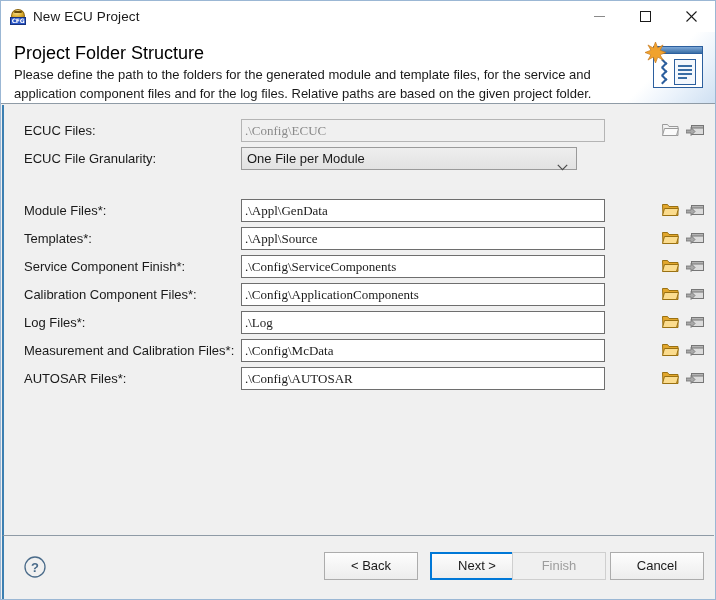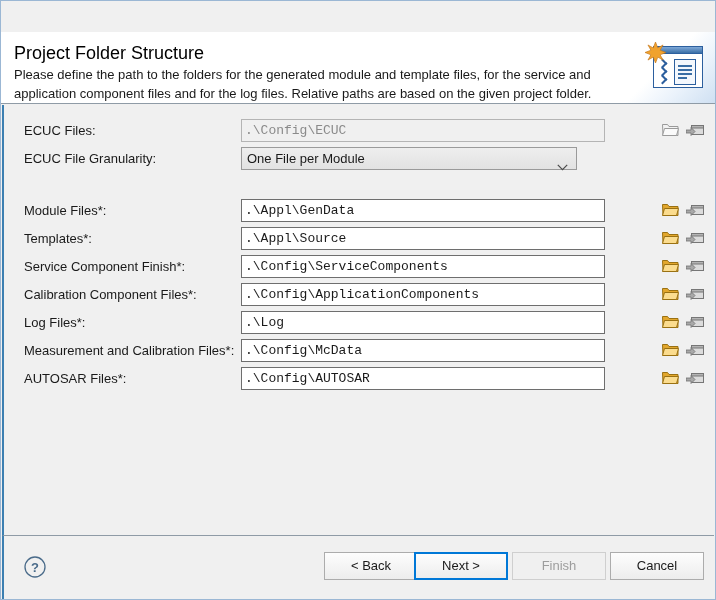--- a/index.html
+++ b/index.html
@@ -147,21 +147,21 @@
     line-height: 24px; white-space: nowrap;
   }
   .field {
     position: absolute; left: 237px;
     width: 364px; height: 23px;
     background: #ffffff;
     border: 1px solid #6e6e6e;
     font-size: 13px; color: #1a1a1a;
     padding: 0 3px;
     line-height: 21px;
-    font-family: Liberation Mono, monospace;
+    font-family: Liberation Serif, serif;
     outline: none;
   }
   .field.disabled {
     background: #f0f0f0;
     border: 1px solid #b4b4b4;
     color: #8a8a8a;
   }
   .combo {
     position: absolute; left: 237px;
     width: 336px; height: 23px;
@@ -202,34 +202,62 @@
     background: linear-gradient(#fdfdfd, #ededed);
     border: 1px solid #acacac;
     font-size: 13px; color: #1a1a1a;
     font-family: "Liberation Sans", sans-serif;
     text-align: center; line-height: 26px;
     cursor: default;
   }
   .btn.default {
     border: 2px solid #0078d7;
     line-height: 24px;
+    margin-left: 16px;
   }
   .btn.disabled {
     background: #f0f0f0; border: 1px solid #cfcfcf; color: #9d9d9d;
   }
   #btn-back   { left: 320px; }
   #btn-next   { left: 410px; }
   #btn-finish { left: 508px; }
   #btn-cancel { left: 606px; }
 </style>
 </head>
 <body>
 
 <div id="window">
 
+  <div id="titlebar">
+    <div id="title-icon">
+      <div class="ti-dome"></div>
+      <div class="ti-bar"></div>
+      <div class="ti-cfg">CFG</div>
+    </div>
+    <span id="title-text">New ECU Project</span>
+
+    <div id="win-buttons">
+      <div class="win-btn">
+        <svg width="11" height="11" viewBox="0 0 11 11">
+            <line x1="0" y1="5.5" x2="11" y2="5.5" stroke="#8a8a8a" stroke-width="1"></line>
+          </svg>
+      </div>
+      <div class="win-btn">
+        <svg width="11" height="11" viewBox="0 0 11 11">
+            <rect x="0.5" y="0.5" width="10" height="10" fill="none" stroke="#1a1a1a" stroke-width="1"></rect>
+          </svg>
+      </div>
+      <div class="win-btn close">
+        <svg width="11" height="11" viewBox="0 0 11 11">
+            <line x1="0.5" y1="0.5" x2="10.5" y2="10.5" stroke="#1a1a1a" stroke-width="1.1"></line>
+            <line x1="10.5" y1="0.5" x2="0.5" y2="10.5" stroke="#1a1a1a" stroke-width="1.1"></line>
+          </svg>
+      </div>
+    </div>
+  </div>
 
   <div id="header">
     <div id="header-title">Project Folder Structure</div>
     <div id="header-desc">Please define the path to the folders for the generated module and template files, for the service and application component files and for the log files. Relative paths are based on the given project folder.</div>
 
     <div id="header-banner">
       <div class="bn-win">
         <div class="bn-titlebar"></div>
         <div class="bn-chev" style="left:5px; top:13px;"></div>
         <div class="bn-chev" style="left:5px; top:21px;"></div>

